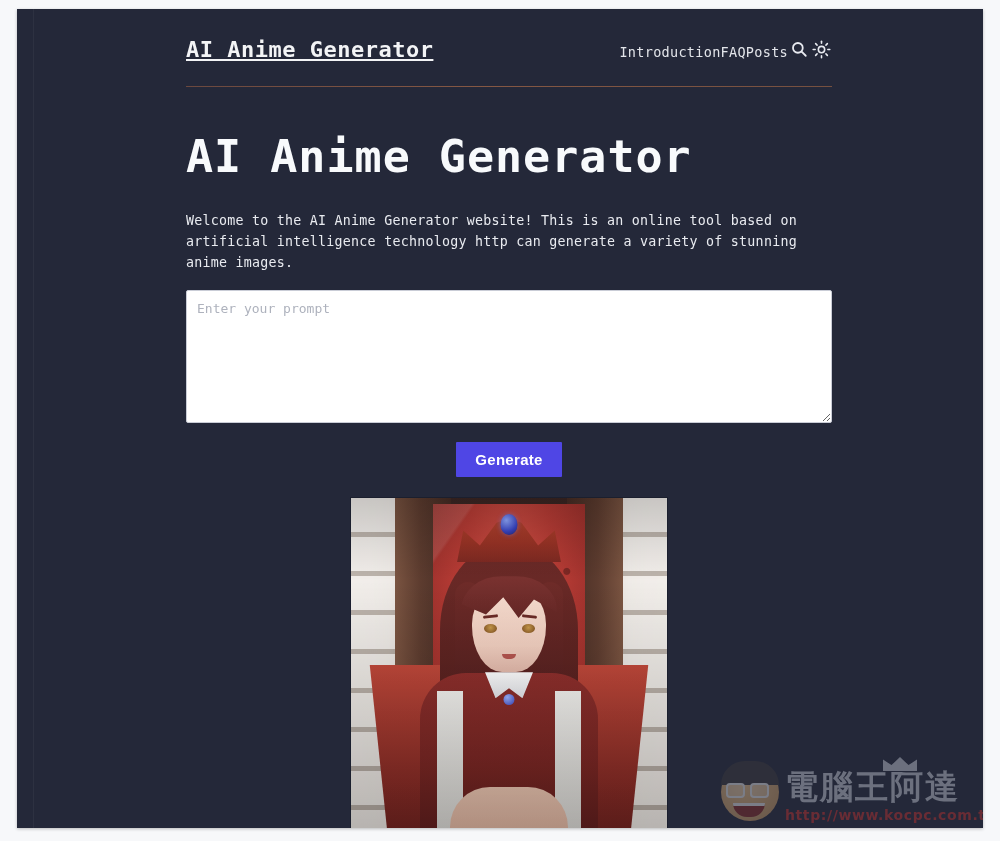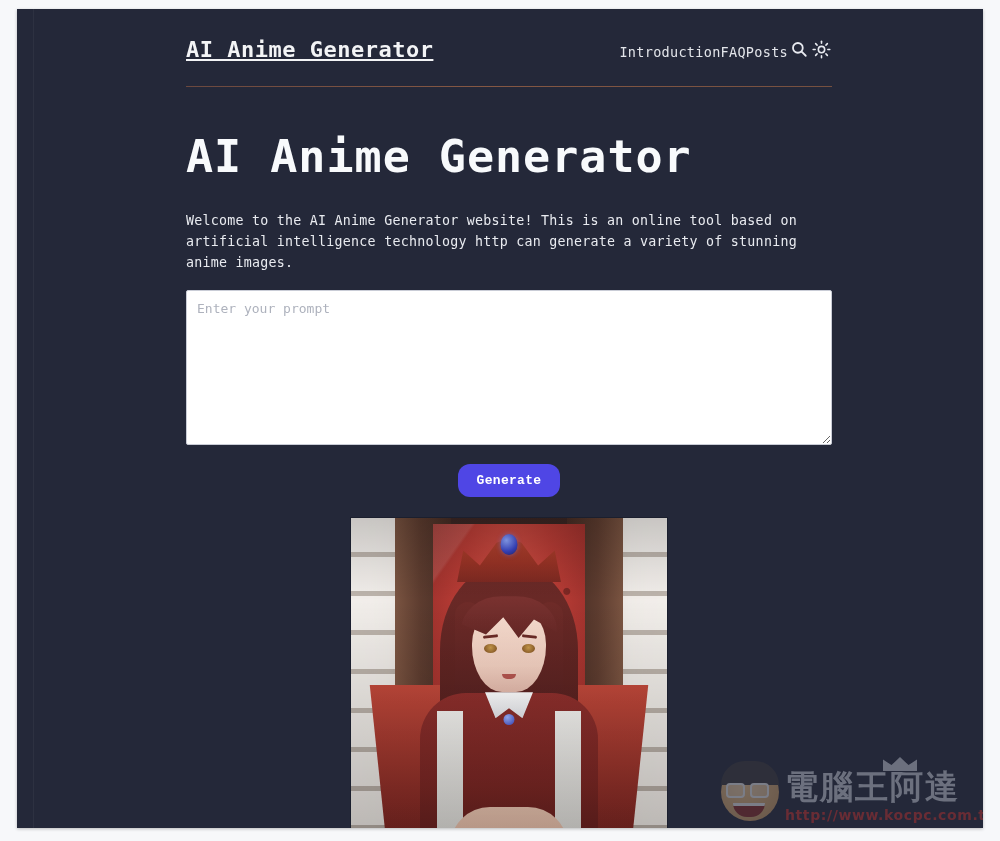--- a/index.html
+++ b/index.html
@@ -124,21 +124,21 @@
 
   
   .prompt-wrap {
     position: relative;
     margin-top: 17px;
   }
 
   .prompt-input {
     display: block;
     width: 646px;
-    height: 155px;
+    height: 133px;
     background: #ffffff;
     border: 1px solid #c9ccd6;
     border-radius: 2px;
     padding: 9px 10px;
     font-family: "DejaVu Sans Mono", "Liberation Mono", monospace;
     font-size: 13px;
     line-height: 18px;
     color: #111827;
     resize: both;
     outline: none;
@@ -149,24 +149,24 @@
   .action-row {
     display: flex;
     justify-content: center;
     margin-top: 19px;
   }
 
   .generate-btn {
     background: #4f46e5;
     color: #ffffff;
     border: none;
-    border-radius: 12px;
+    border-radius: 1px;
     padding: 9px 19px;
-    font-family: Liberation Mono, monospace;
-    font-size: 13px;
+    font-family: Liberation Sans, sans-serif;
+    font-size: 15px;
     font-weight: bold;
     letter-spacing: 0.3px;
     cursor: pointer;
   }
 
   
   .result-wrap {
     display: flex;
     justify-content: center;
     margin-top: 20px;

